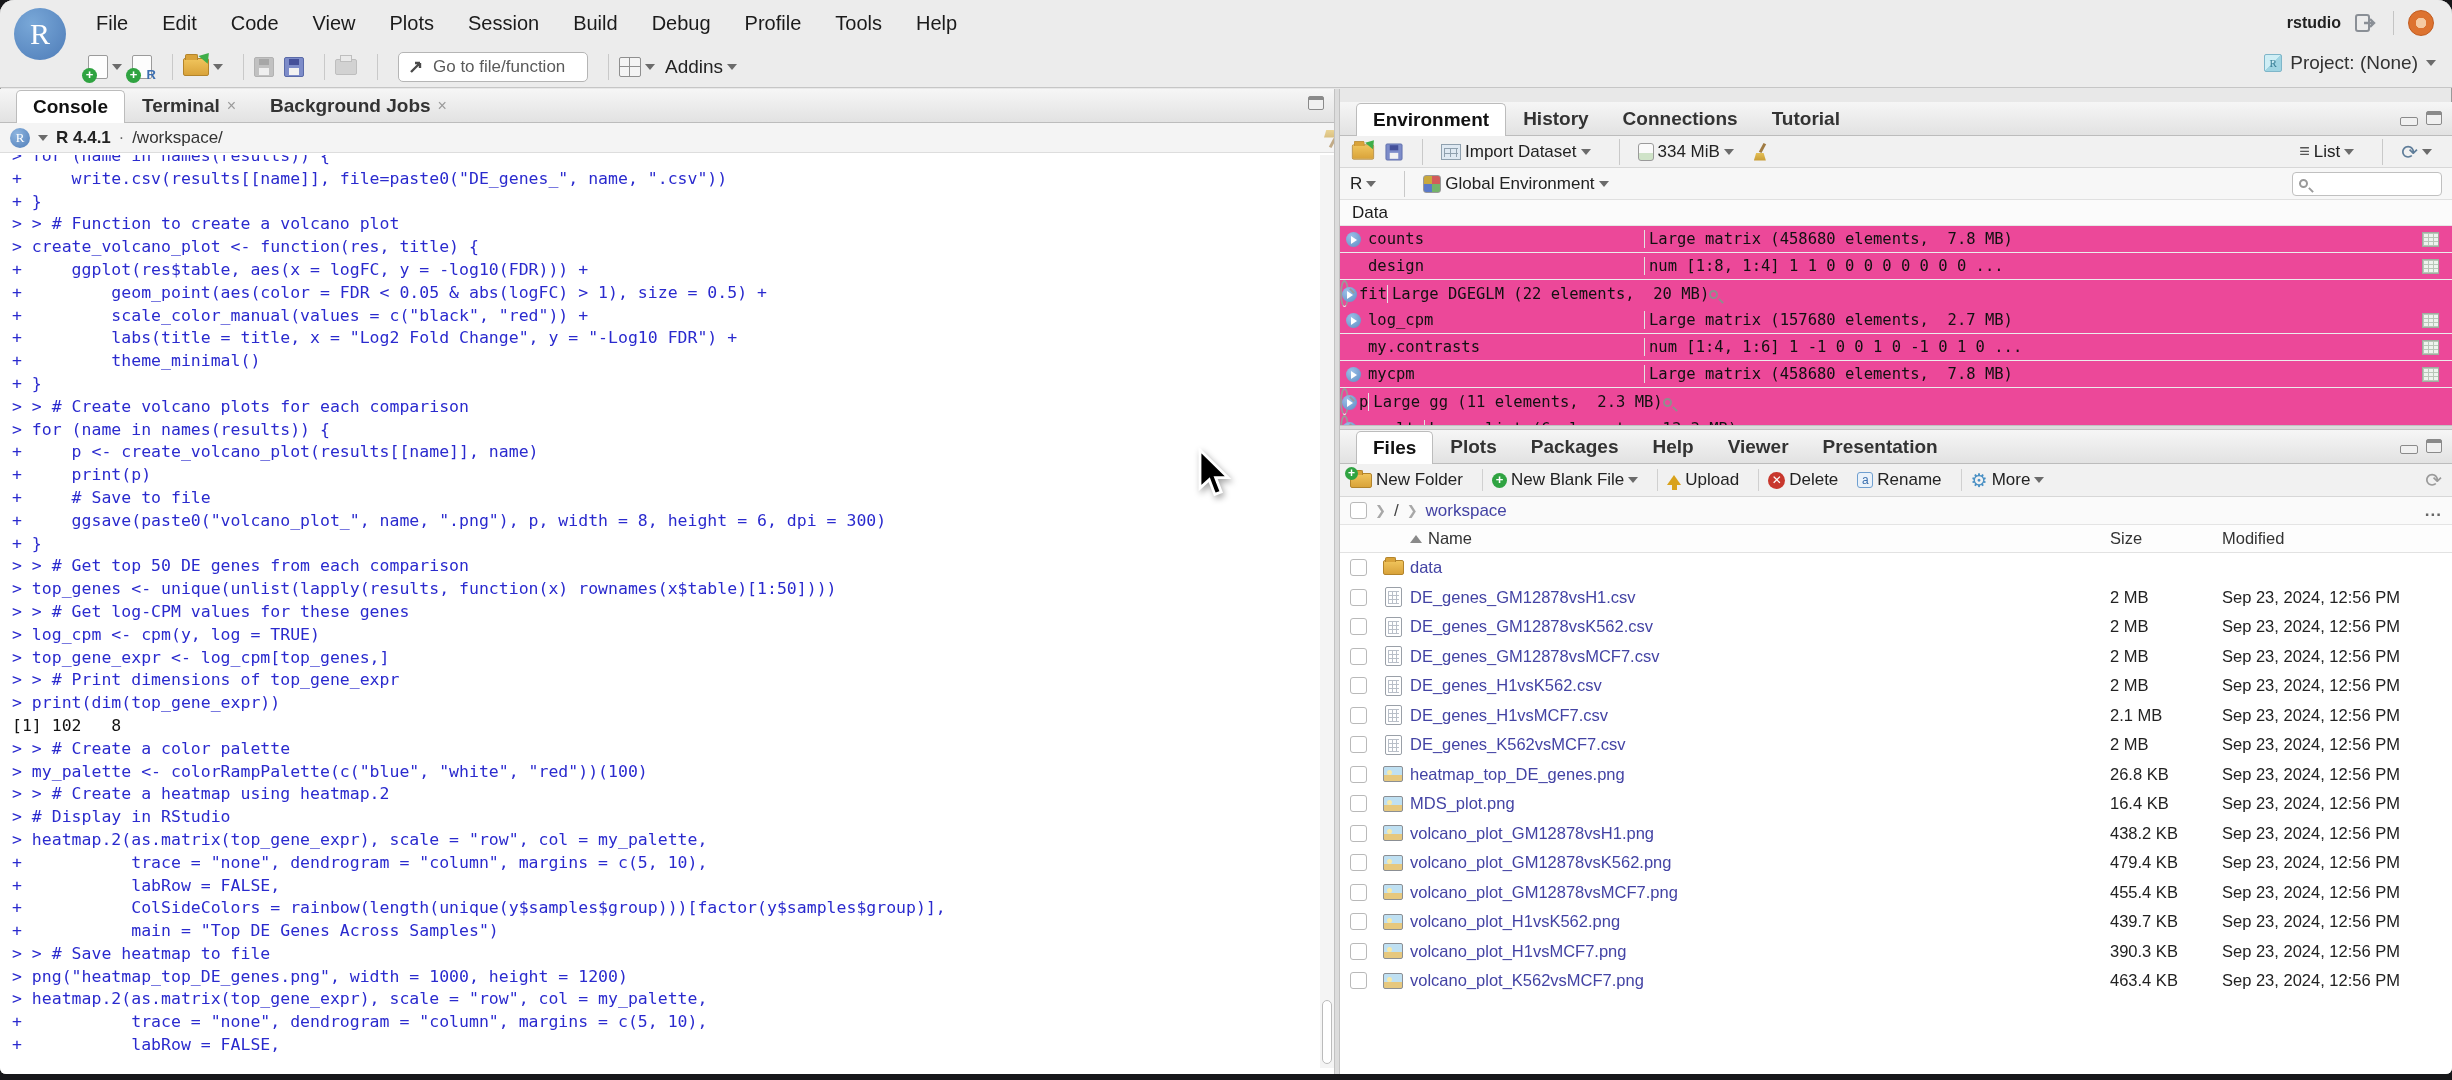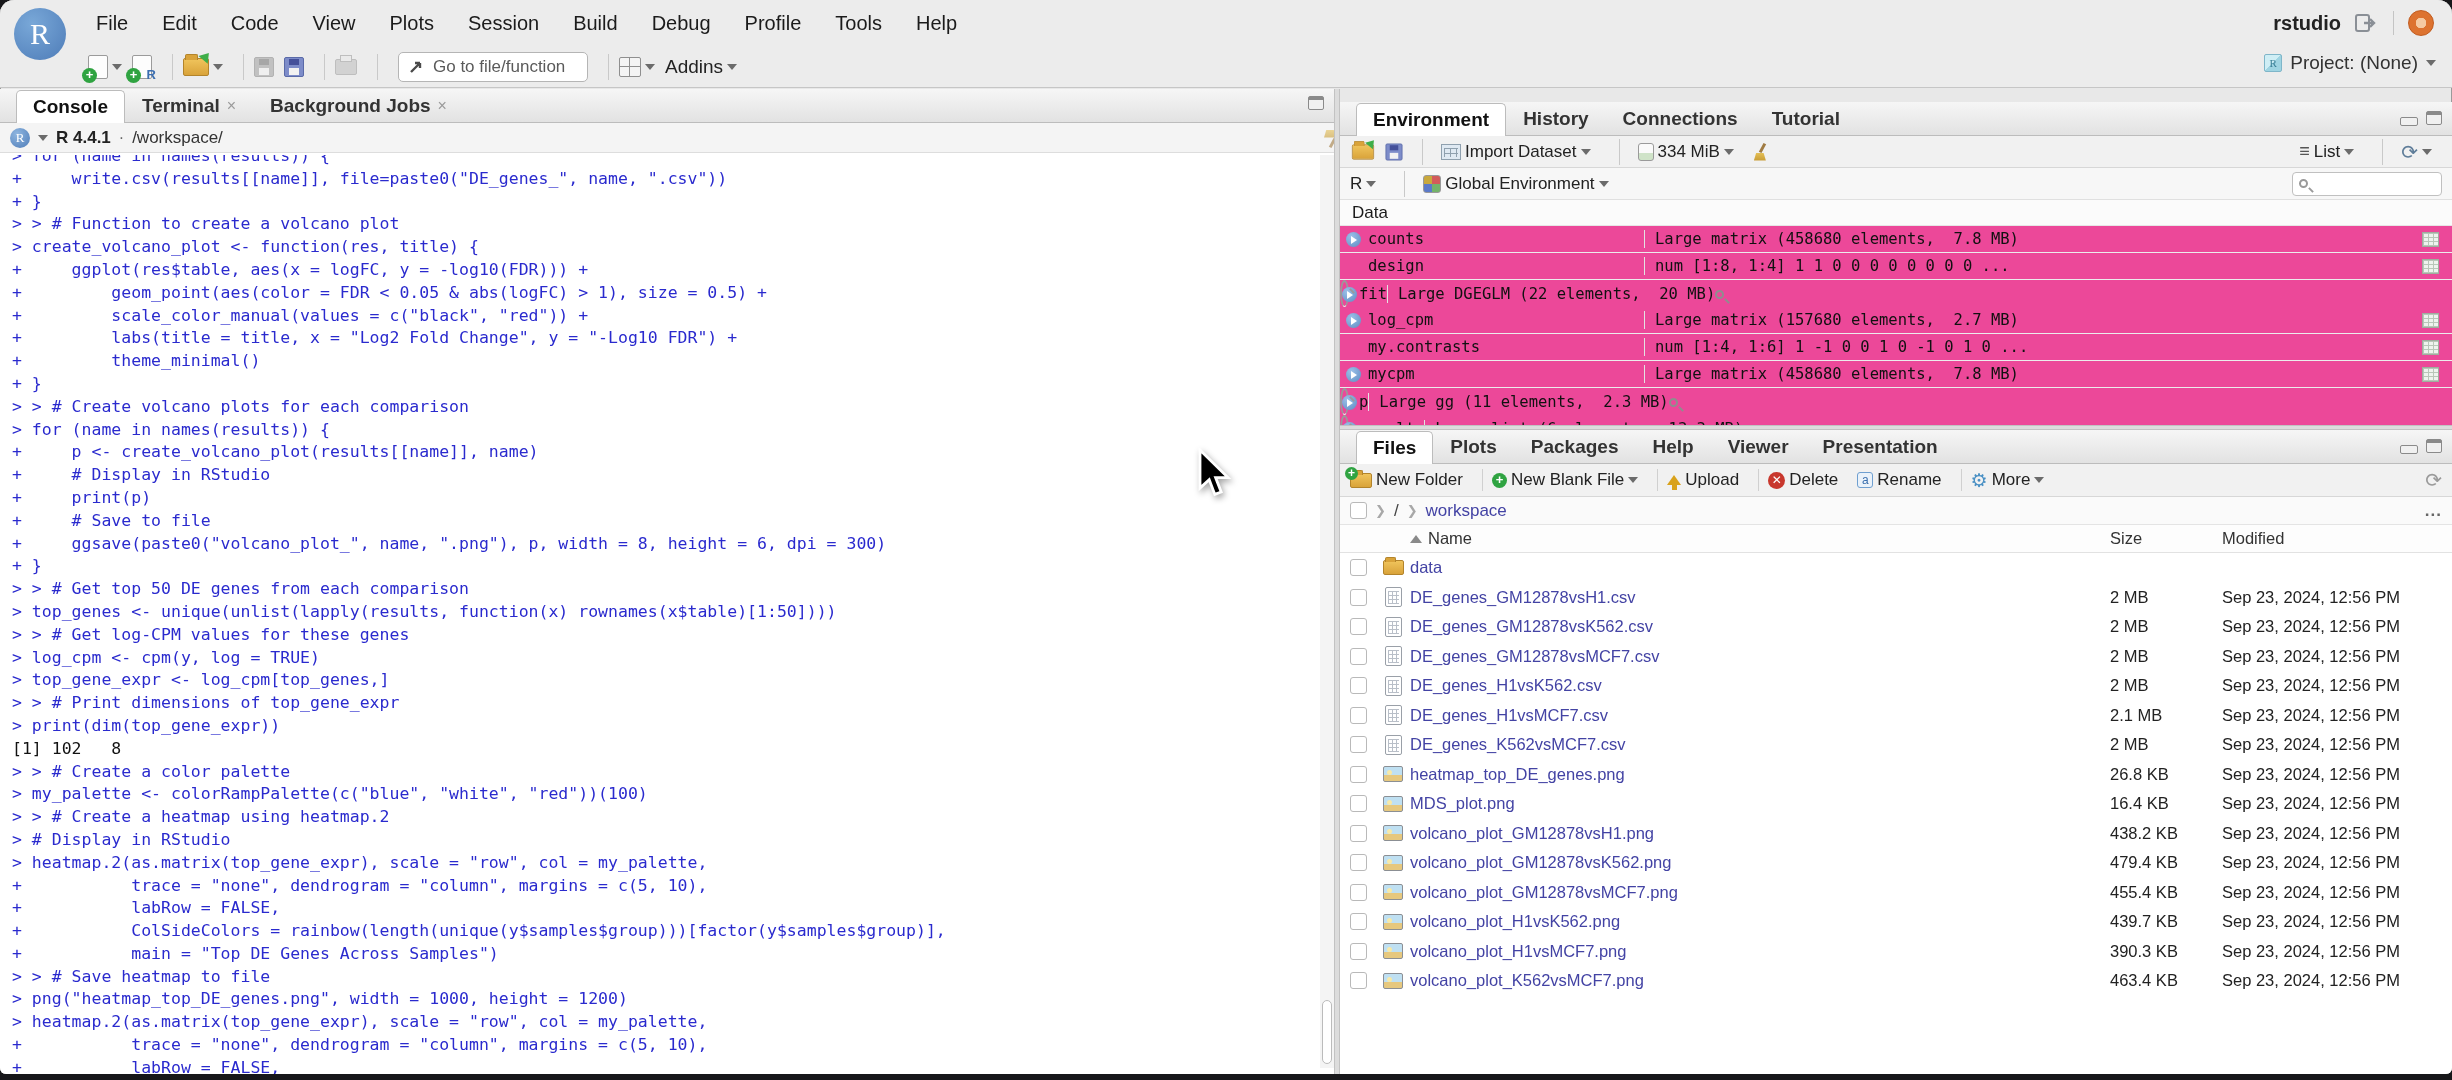--- a/index.html
+++ b/index.html
@@ -7,21 +7,21 @@
   .window { position:absolute; inset:0 0 6px 0; background:#e8e8e8; border-radius:14px 14px 6px 6px; overflow:hidden; box-shadow:0 0 0 1px #9a9a9a inset; }
 
   
   .titlebar { position:absolute; top:0; left:0; right:0; height:46px; background:#ececec; }
   .logo { position:absolute; left:14px; top:8px; width:52px; height:52px; border-radius:50%;
           background:radial-gradient(circle at 35% 30%, #79a8d8, #4e7cb8); color:#fff; z-index:5;
           display:flex; align-items:center; justify-content:center; font-family:"Liberation Serif",serif; font-size:30px; }
   .menubar { position:absolute; left:96px; top:0; height:46px; display:flex; align-items:center; gap:34px; }
   .menu-item { font-size:20px; color:#1b1b1b; cursor:default; }
   .tb-right { position:absolute; right:18px; top:0; height:46px; display:flex; align-items:center; gap:14px; }
-  .brand { font-size:20px; color:#222; font-weight:bold; }
+  .brand { font-size:16px; color:#222; font-weight:bold; }
   .exit-icon svg { display:block; }
   .tb-sep { width:1px; height:24px; background:#c4c4c4; }
   .power-icon { width:26px; height:26px; border-radius:50%; background:radial-gradient(circle at 50% 50%, #f5caa2 0 30%, #dd7330 32% 100%); border:1px solid #c05a1d; }
 
   
   .toolbar { position:absolute; top:46px; left:0; right:0; height:42px; background:#ececec; border-bottom:1px solid #c6c6c6; display:flex; align-items:center; padding-left:88px; }
   .tbtn { display:flex; align-items:center; gap:4px; margin-right:10px; }
   .caret { width:0; height:0; border-left:5px solid transparent; border-right:5px solid transparent; border-top:6px solid #6b6b6b; display:inline-block; }
   .sep-v { width:1px; height:26px; background:#c9c9c9; margin:0 10px; }
   .icon-page { width:20px; height:24px; background:#fdfdfd; border:1px solid #9b9b9b; border-radius:2px; position:relative; }
@@ -97,21 +97,21 @@
   .searchbox input { border:none; outline:none; width:110px; font-size:15px; background:transparent; }
   .mag { width:9px; height:9px; border:2px solid #9a9a9a; border-radius:50%; position:relative; }
   .mag::after { content:""; position:absolute; left:7px; top:8px; width:6px; height:2px; background:#9a9a9a; transform:rotate(45deg); }
   .env-section { height:26px; display:flex; align-items:center; padding-left:12px; font-size:17px; color:#1a1a1a; background:#fbfbfb; border-bottom:1px solid #e6e6e6; }
   .erow { height:27px; display:flex; align-items:center; border-bottom:1px solid #ececec; font-family:"DejaVu Sans Mono","Liberation Mono",monospace; font-size:15.5px; color:#111; }
   .erow .expander { width:26px; display:flex; justify-content:center; }
   .exp-glyph { width:15px; height:15px; border-radius:50%; background:radial-gradient(circle at 35% 30%, #9cc0e8, #5d8cc4); position:relative; }
   .exp-glyph::after { content:""; position:absolute; left:5px; top:4px; width:0; height:0; border-top:4px solid transparent; border-bottom:4px solid transparent; border-left:6px solid #fff; }
   .erow.noexp .exp-glyph { visibility:hidden; }
   .erow .ename { width:278px; padding-left:2px; white-space:pre; }
-  .erow .evalue { flex:1; border-left:1px solid #e3e3e3; padding-left:10px; white-space:pre; }
+  .erow .evalue { flex:1; border-left:1px solid #e3e3e3; padding-left:4px; white-space:pre; }
   .erow .eact { width:44px; display:flex; justify-content:center; }
   .act-table { width:17px; height:15px; border:1px solid #9fae9f; background:
       repeating-linear-gradient(to right,#b9c6b9 0 1px,transparent 1px 5px), repeating-linear-gradient(to bottom,#b9c6b9 0 1px,transparent 1px 4px), #eef3ee; display:none; }
   .act-mag { display:none; width:9px; height:9px; border:2px solid #8e8e8e; border-radius:50%; position:relative; }
   .act-mag::after { content:""; position:absolute; left:7px; top:8px; width:6px; height:2px; background:#8e8e8e; transform:rotate(45deg); }
   .erow.table .act-table { display:block; }
   .erow.mag .act-mag { display:block; }
 
   
   .files-toolbar { height:33px; background:#f1f1f1; border-bottom:1px solid #d7d7d7; display:flex; align-items:center; padding:0 10px; gap:9px; font-size:17px; color:#222; }
@@ -312,21 +312,20 @@
             <div class="cline input"><span>+         theme_minimal()</span></div>
 
             <div class="cline input"><span>+ }</span></div>
 
             <div class="cline input"><span>&gt; &gt; # Create volcano plots for each comparison</span></div>
 
             <div class="cline input"><span>&gt; for (name in names(results)) {</span></div>
 
             <div class="cline input"><span>+     p &lt;- create_volcano_plot(results[[name]], name)</span></div>
 
-            <div class="cline input"><span>+     # Display in RStudio</span></div>
 
             <div class="cline input"><span>+     print(p)</span></div>
 
             <div class="cline input"><span>+     # Save to file</span></div>
 
             <div class="cline input"><span>+     ggsave(paste0("volcano_plot_", name, ".png"), p, width = 8, height = 6, dpi = 300)</span></div>
 
             <div class="cline input"><span>+ }</span></div>
 
             <div class="cline input"><span>&gt; &gt; # Get top 50 DE genes from each comparison</span></div>

